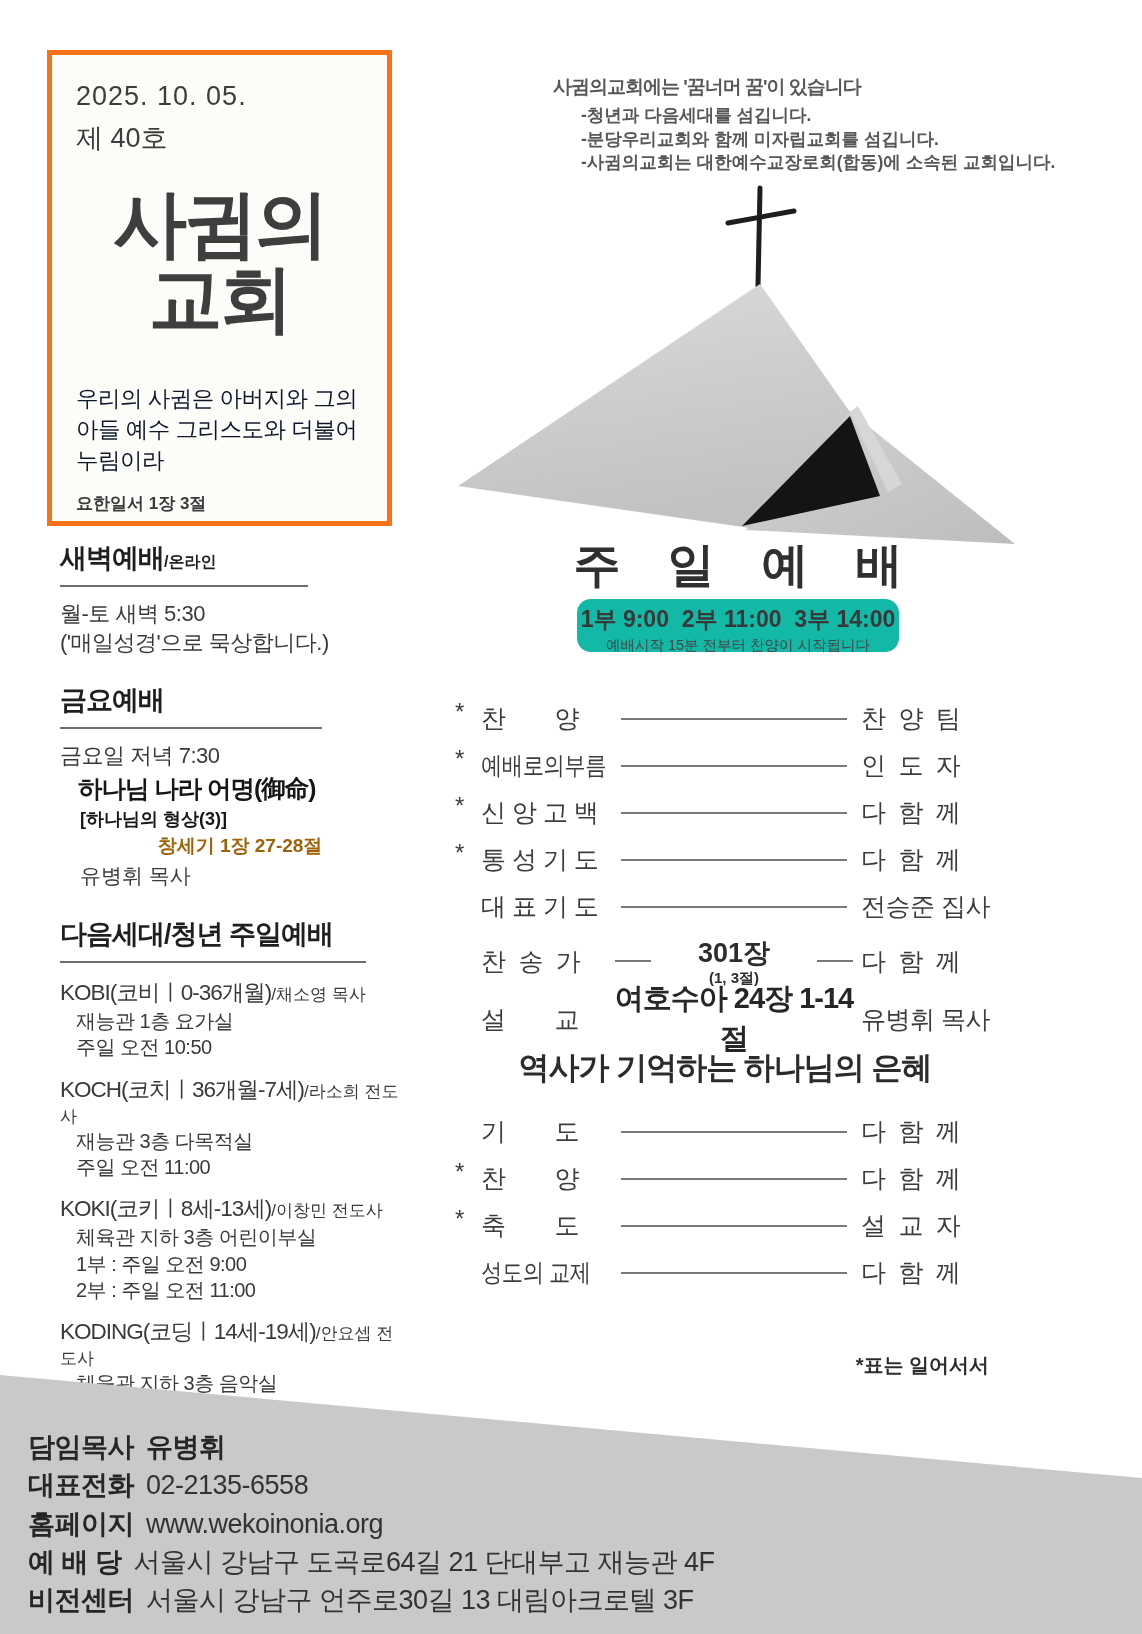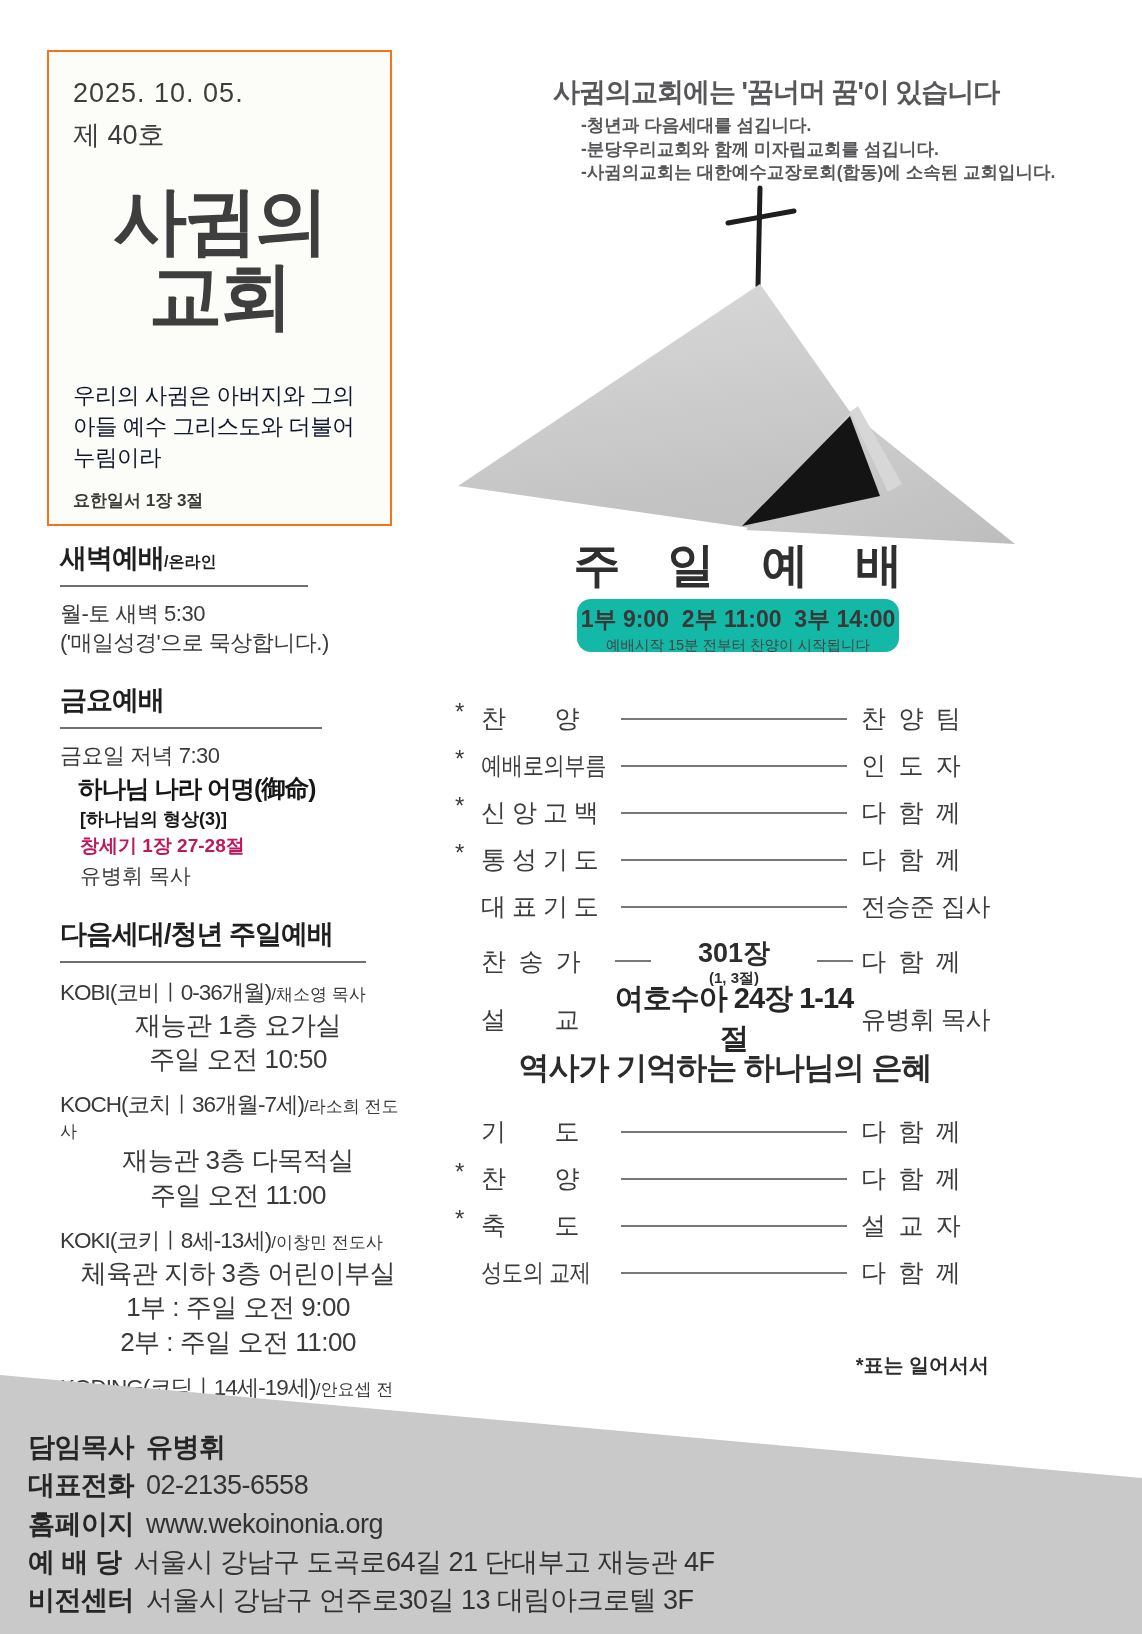--- a/index.html
+++ b/index.html
@@ -2,31 +2,31 @@
 <html><head>
 <meta charset="utf-8">
 <style>
   * { margin:0; padding:0; box-sizing:border-box; }
   html,body { background:#ffffff; }
   body { font-family:"Liberation Sans", sans-serif; color:#3c3c3c; }
   #page { position:relative; width:1142px; height:1634px; background:#ffffff; overflow:hidden; }
 
   
   #masthead-box { position:absolute; left:47px; top:50px; width:345px; height:476px;
-    background:#fcfcf9; border:2px solid #f97316; padding:26px 24px; }
+    background:#fcfcf9; border:5px solid #f97316; padding:26px 24px; }
   .mh-date { font-size:27px; color:#3d3d3d; letter-spacing:1px; }
   .mh-issue { font-size:27px; color:#3d3d3d; margin-top:8px; }
   .mh-logo { margin-top:30px; text-align:center; font-weight:bold; font-size:74px;
     line-height:1.02; color:#3e3e3e; letter-spacing:-3px; }
   .mh-verse { margin-top:46px; font-size:22.5px; color:#0f172a; line-height:1.38; letter-spacing:-0.5px; }
   .mh-ref { margin-top:16px; font-size:17px; font-weight:bold; color:#3a3a3a; }
 
   
   #vision { position:absolute; left:553px; top:74px; width:560px; color:#57575a; }
-  .vision-title { font-size:27px; font-weight:bold; letter-spacing:-1px; }
+  .vision-title { font-size:19px; font-weight:bold; letter-spacing:-1px; }
   .vision-lines { margin-top:4px; margin-left:28px; font-size:17.5px; font-weight:bold; line-height:1.35; }
 
   
   #roof { position:absolute; left:450px; top:166px; width:580px; height:388px; }
 
   
   #sunday-title { position:absolute; left:558px; top:534px; width:360px; text-align:center;
     font-size:47px; font-weight:bold; color:#2f2f2f; white-space:pre; }
 
   #times-box { position:absolute; left:577px; top:599px; width:322px; height:53px;
@@ -66,27 +66,27 @@
   .sb-h .h-main { font-size:27px; letter-spacing:-1px; }
   .sb-h .h-suffix { font-size:16px; }
   .sb-h.w-dawn { width:248px; }
   .sb-h.w-friday { width:262px; }
   .sb-h.w-next { width:306px; }
   .sb-line { font-size:22px; line-height:1.33; letter-spacing:-0.5px; }
   .sec-dawn .body { margin:12px 0 24px 0; }
   .sec-friday .body { margin:12px 0 26px 0; }
   .fri-title { font-size:24.5px; font-weight:bold; color:#161616; margin-left:18px; margin-top:2px; letter-spacing:-1px; }
   .fri-series { font-size:18px; font-weight:bold; color:#161616; margin-left:20px; margin-top:2px; }
-  .fri-passage { font-size:19px; font-weight:bold; color:#be185d; margin-left:20px; margin-top:2px; }
+  .fri-passage { font-size:19px; font-weight:bold; color:#a16207; margin-left:20px; margin-top:2px;text-align:center; }
   .fri-preacher { font-size:21px; margin-left:20px; margin-top:3px; }
   .sec-next .body { margin-top:14px; }
   .ng-group { margin-bottom:13px; }
   .ng-name { font-size:22.5px; letter-spacing:-1px; }
   .ng-leader { font-size:17px; }
-  .ng-detail { font-size:26px; margin-left:16px; line-height:1.32; letter-spacing:-0.5px;text-align:center; }
+  .ng-detail { font-size:20px; margin-left:16px; line-height:1.32; letter-spacing:-0.5px; }
   .yt-line { font-size:17.5px; margin-left:16px; line-height:1.8; letter-spacing:-0.5px; }
   .yt-group { font-weight:bold; color:#222; }
   .yt-place { font-size:22.5px; margin-left:16px; letter-spacing:-1px; }
   .yt-place-note { font-size:16px; }
   .yt-time { font-size:22.5px; margin-left:16px; margin-top:2px; }
 
   
   #footer { position:absolute; left:0; top:1372px; width:1142px; height:262px;
     background:#c9c9c9; clip-path:polygon(0 3px, 100% 106px, 100% 100%, 0 100%); }
   #footer .f-content { padding:56px 0 0 28px; }

